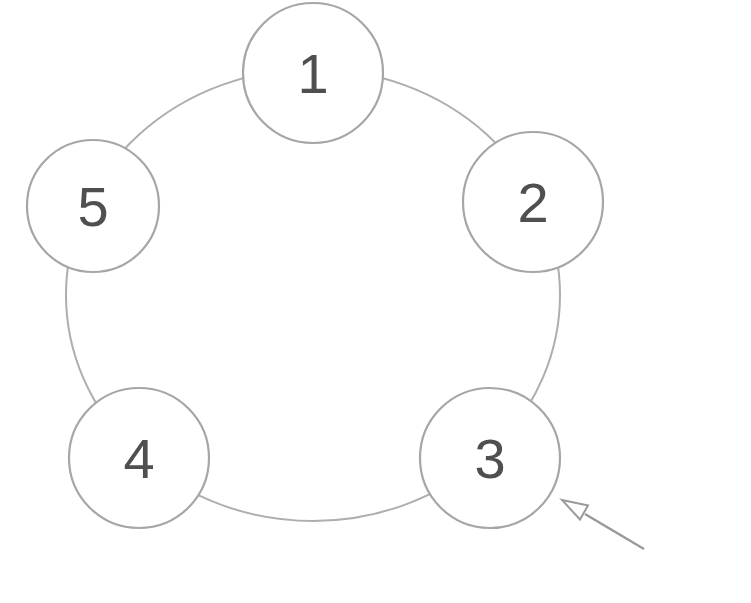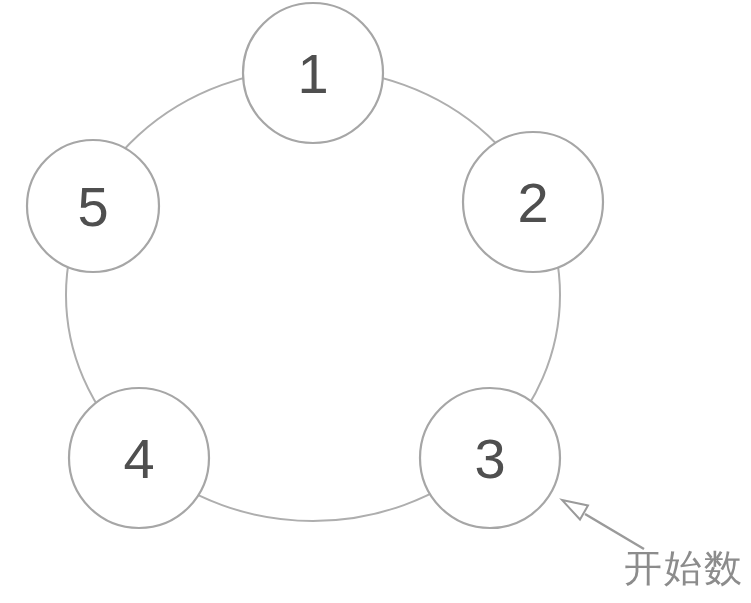--- a/index.html
+++ b/index.html
@@ -88,15 +88,14 @@
       <circle class="node-circle" cx="93" cy="206" r="66" stroke="#a6a6a6"></circle>
       <text class="node-label" x="93" y="226" fill="#4f4f4f">5</text>
     </g>
 
     <g>
       <line class="arrow-shaft" x1="644" y1="549" x2="585" y2="514" stroke="#9a9a9a"></line>
       <polygon class="arrow-head" points="562,500 588,505.5 580,519.5" stroke="#9a9a9a"></polygon>
     </g>
   </svg>
 
-  <div class="annotation-label">开始数</div>
 
 </div>
 
 </body></html>

